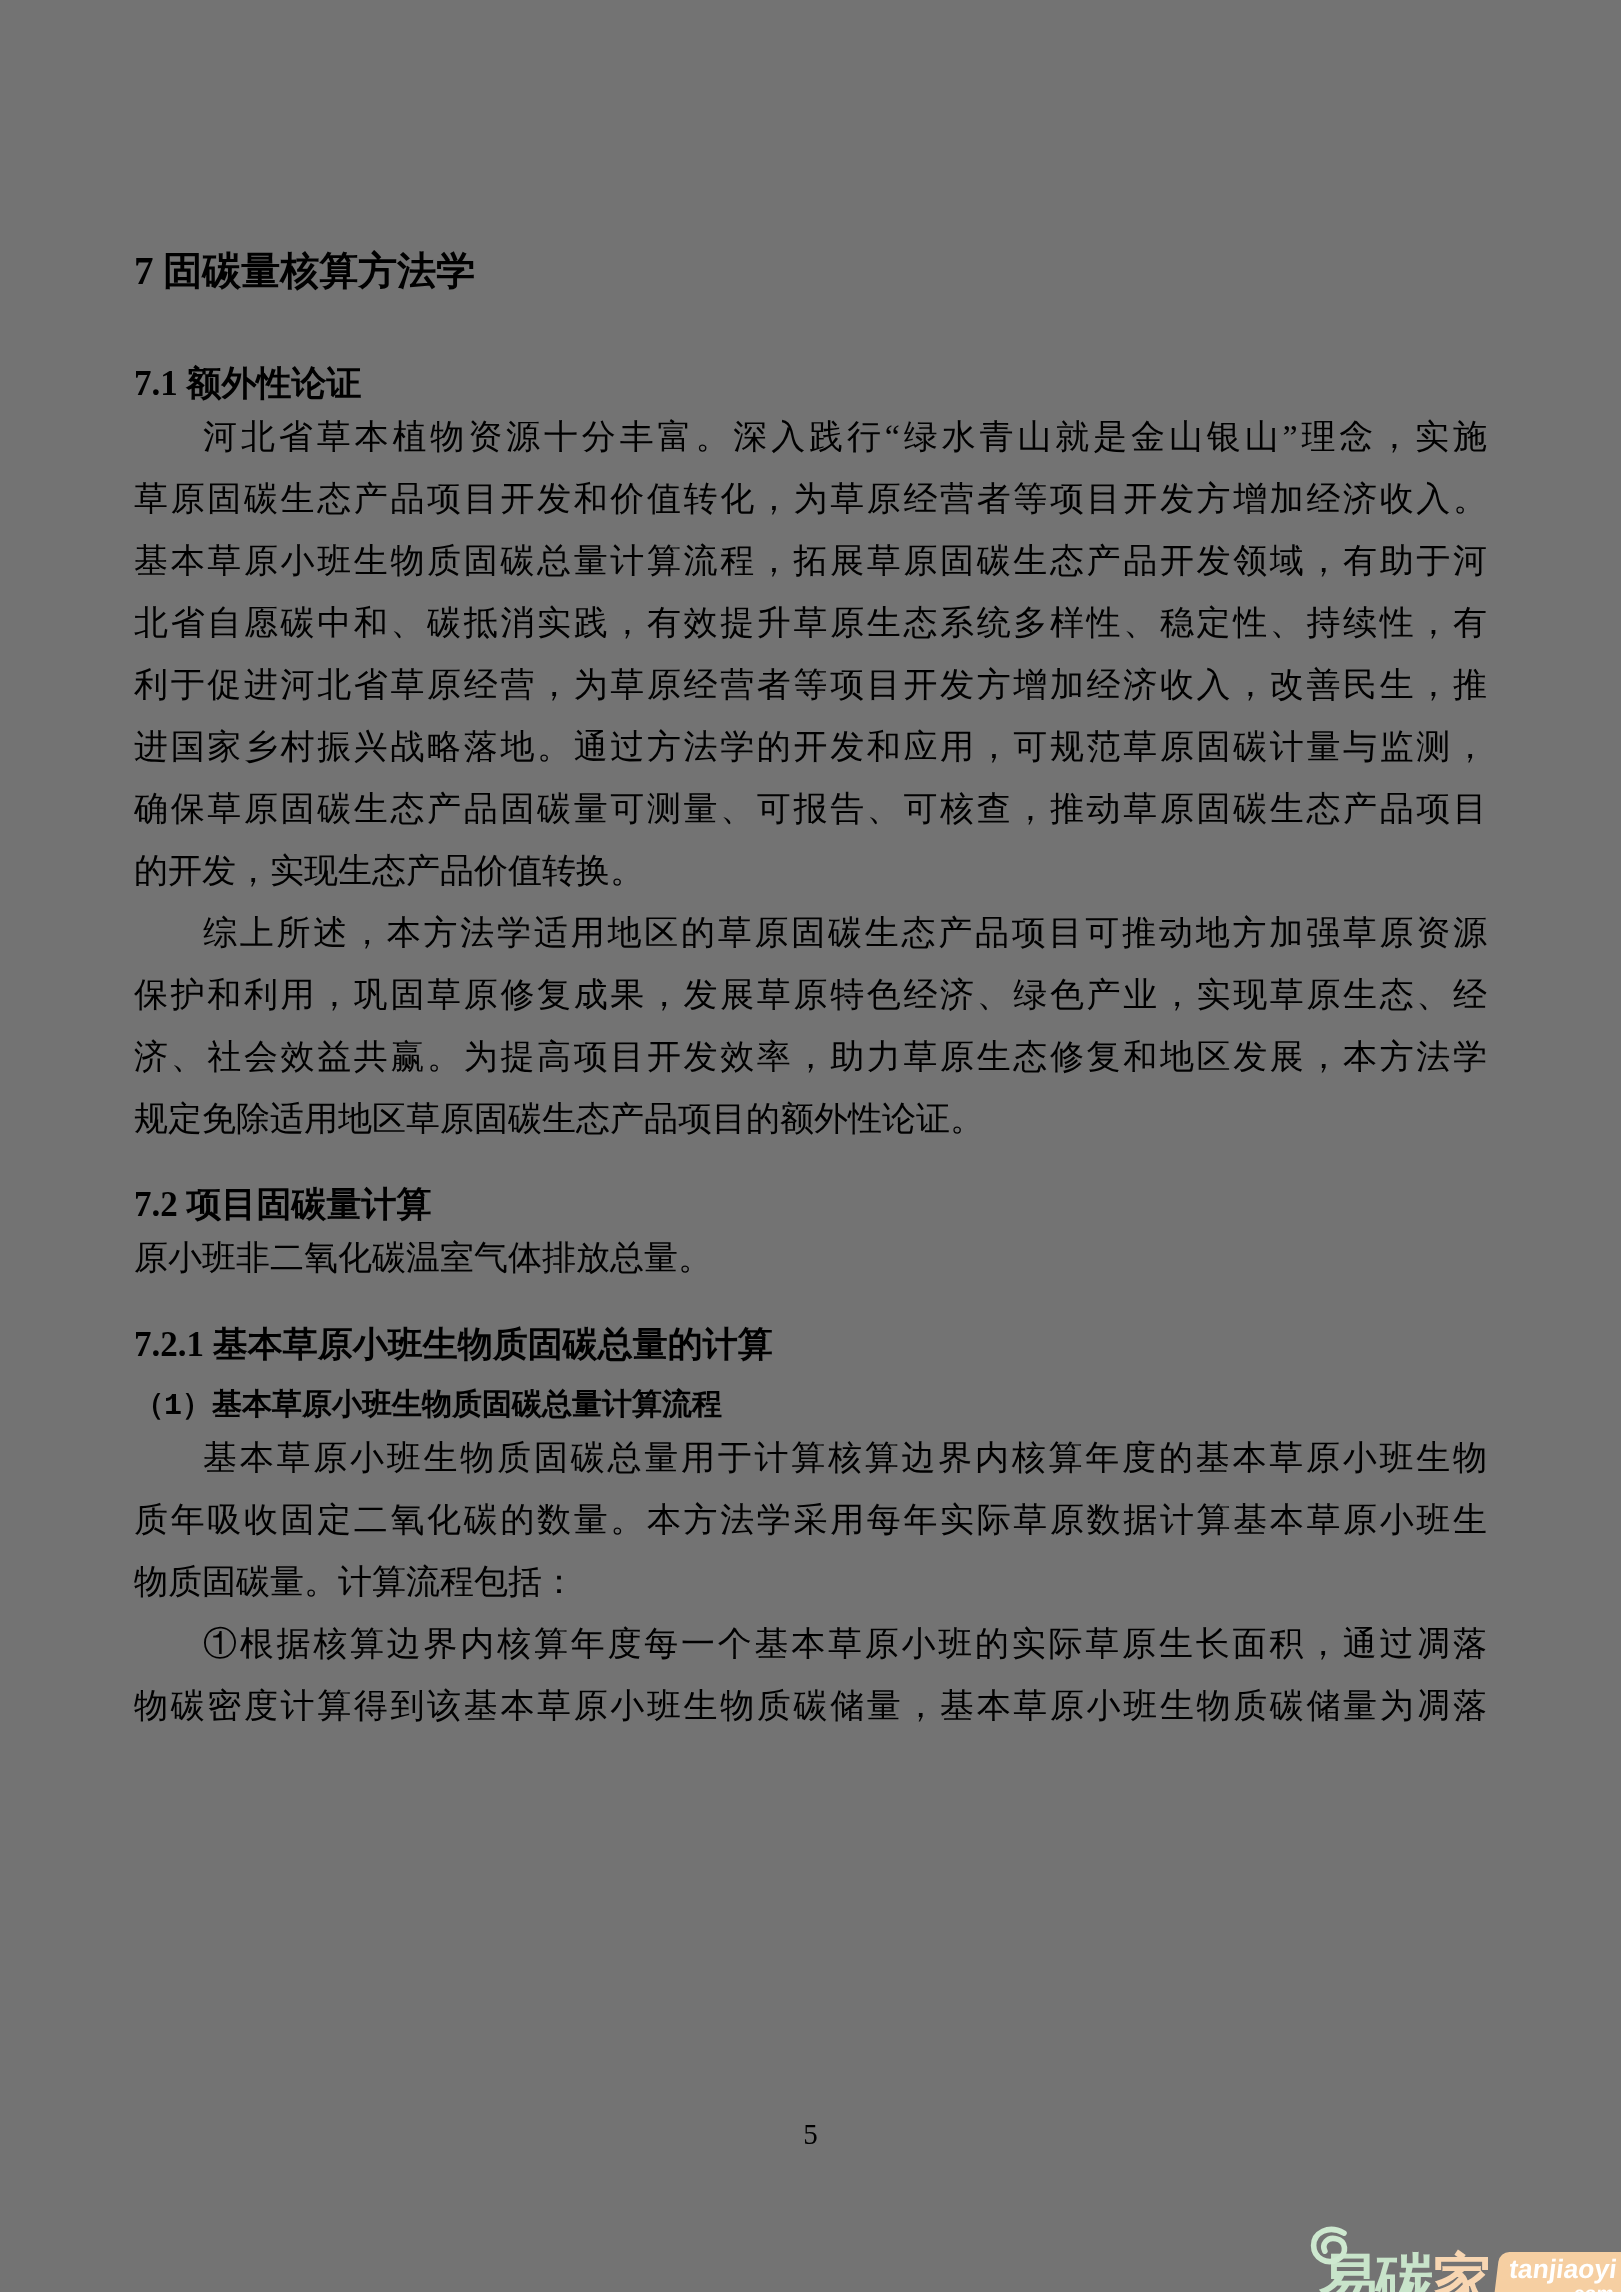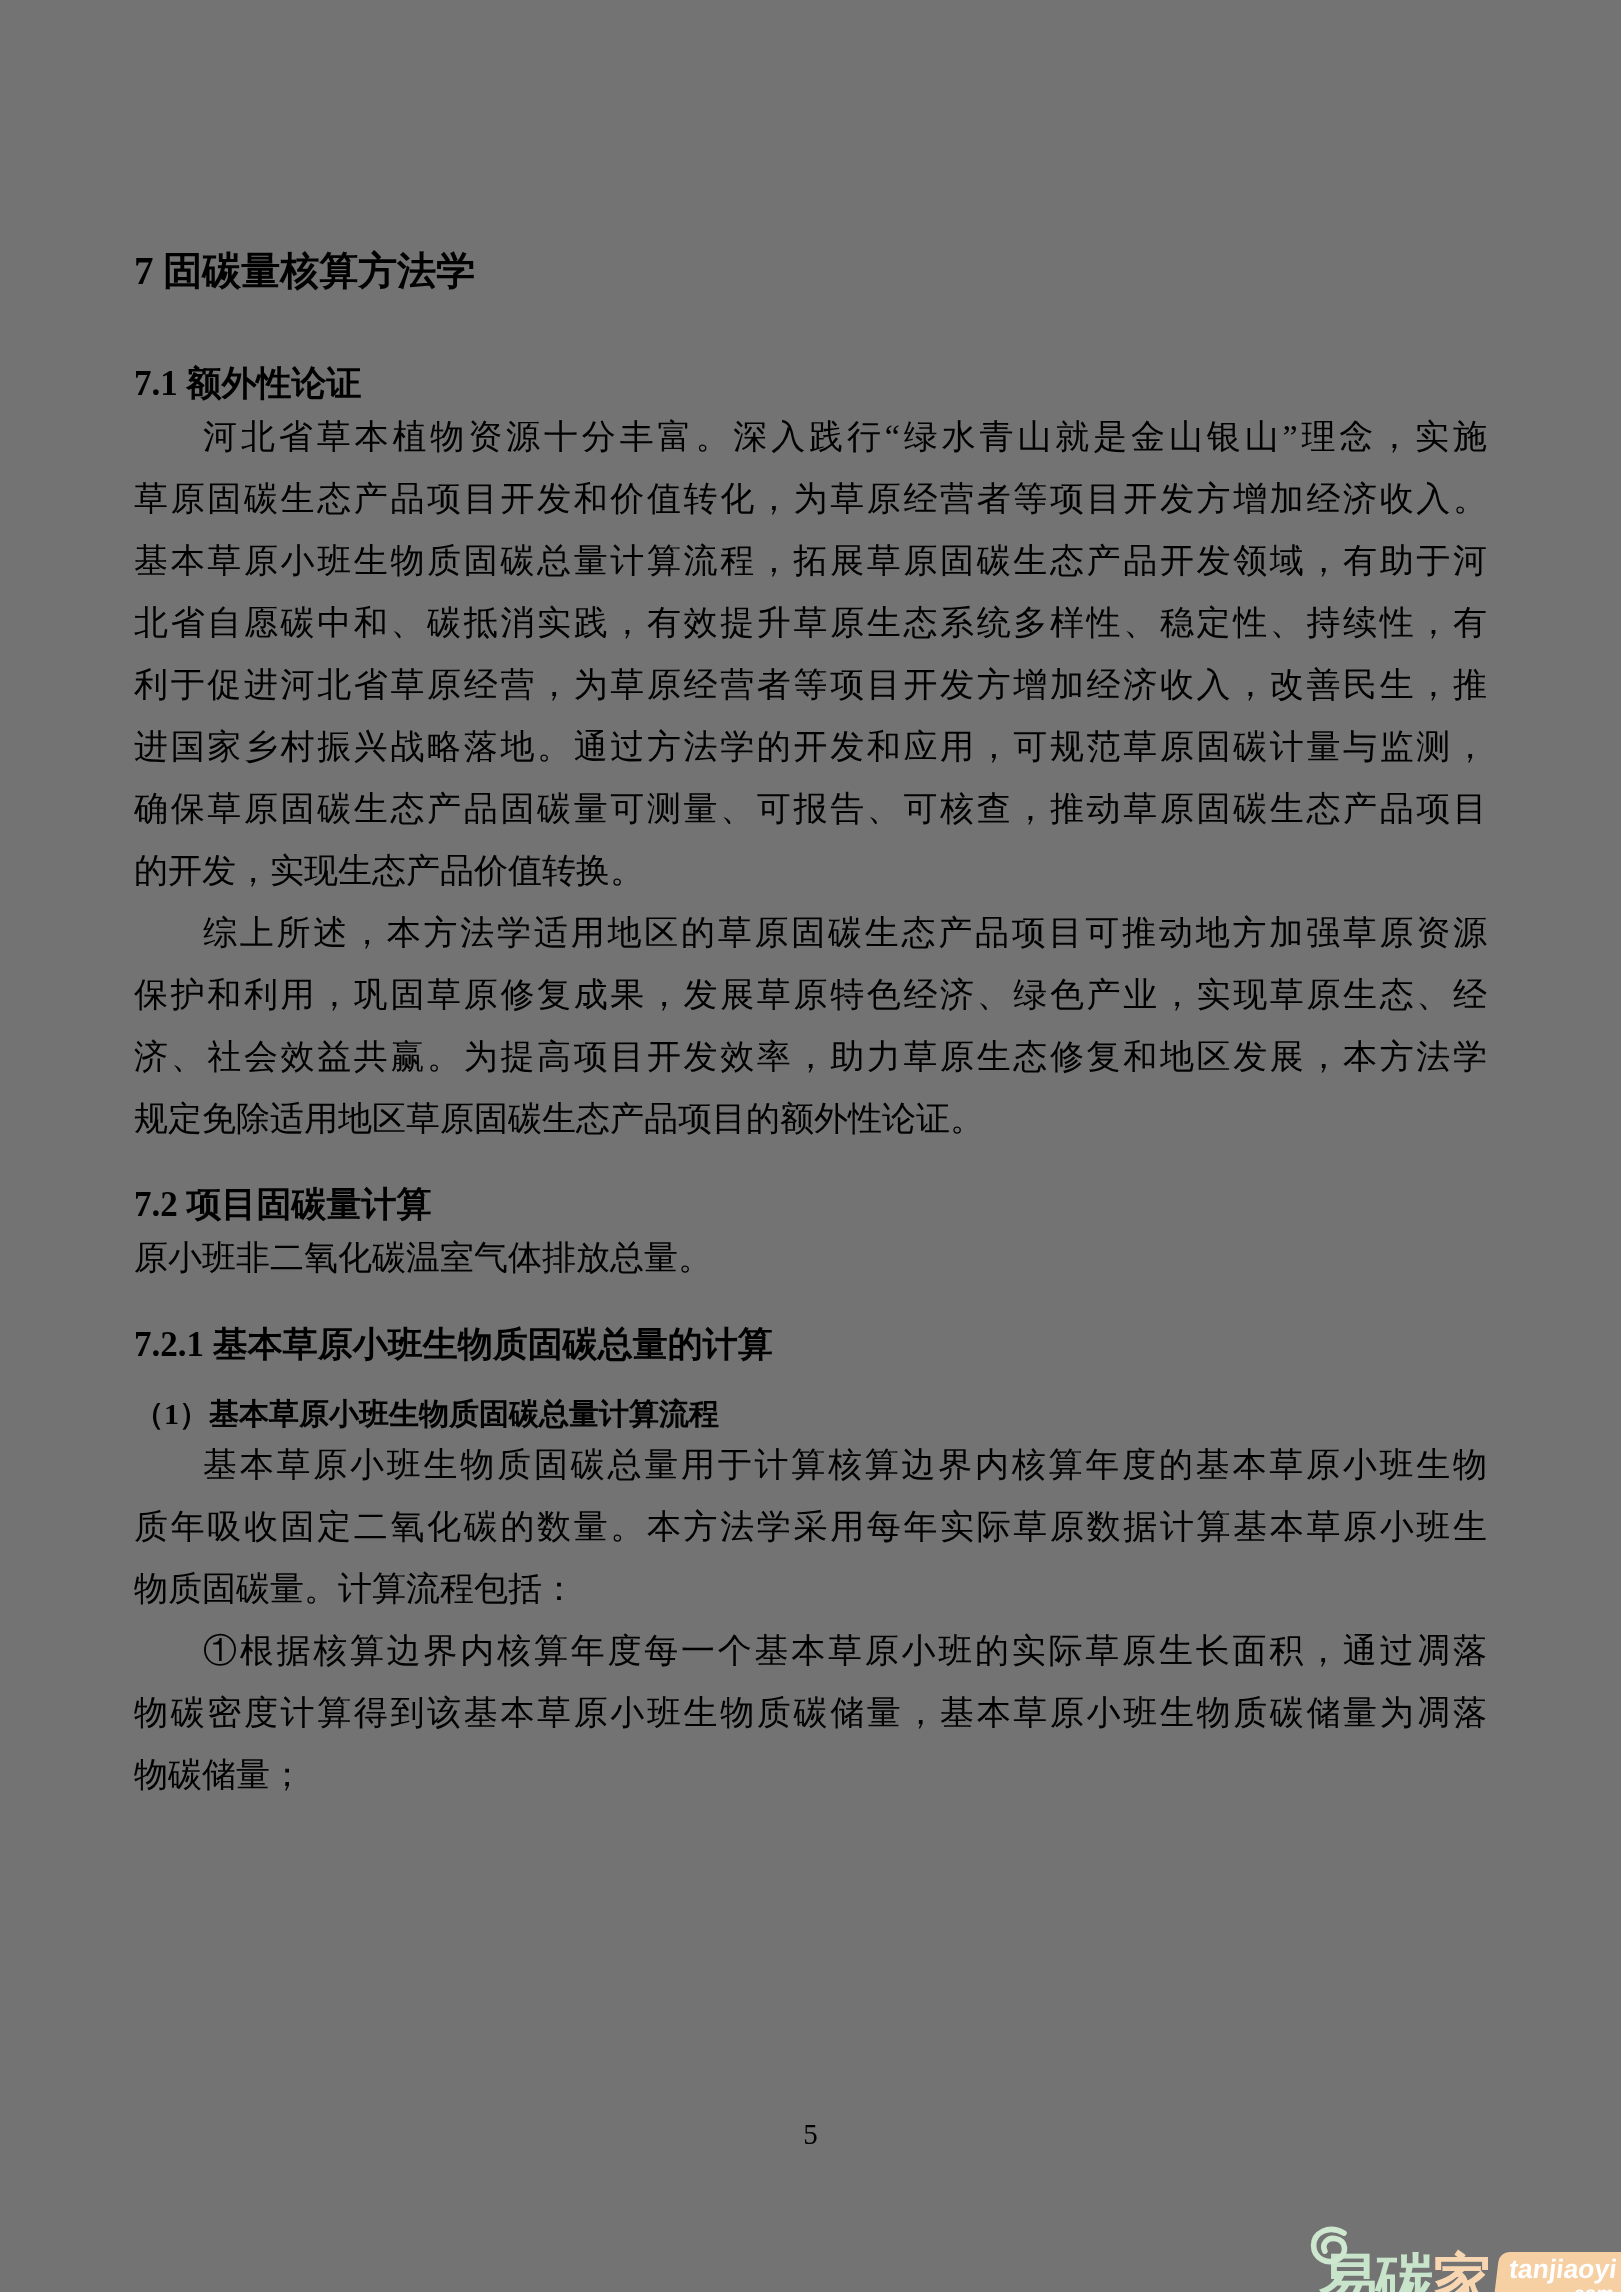--- a/index.html
+++ b/index.html
@@ -14,21 +14,21 @@
   #content{padding:247px 134px 0 134px;}
   .h1{font-size:39px;font-weight:bold;line-height:47px;margin:0;}
   .h2{font-size:35px;font-weight:bold;line-height:45px;margin:0;}
   .h3{font-size:30px;font-weight:bold;line-height:41px;margin:0;}
   .mt-h21{margin-top:67px;}
   .mt-p1{margin-top:53px;}
   .mt-p2{margin-top:20.6px;}
   .mt-h22{margin-top:32px;}
   .mt-p3{margin-top:53px;}
   .mt-h221{margin-top:33px;}
-  .mt-h3{margin-top:26px;}
+  .mt-h3{margin-top:19px;font-family:Liberation Mono, monospace;}
   .mt-p4{margin-top:49px;}
   .mt-p5{margin-top:6.9px;}
   .para{margin:0;}
   .bl{
     font-size:34px;
     line-height:62px;
     height:62px;
     text-align:justify;
     text-align-last:justify;
     white-space:nowrap;
@@ -117,21 +117,20 @@
 
     <div class="para mt-p4">
       <div class="bl ind">基本草原小班生物质固碳总量用于计算核算边界内核算年度的基本草原小班生物</div>
       <div class="bl">质年吸收固定二氧化碳的数量。本方法学采用每年实际草原数据计算基本草原小班生</div>
       <div class="bl last">物质固碳量。计算流程包括：</div>
     </div>
 
     <div class="para mt-p5">
       <div class="bl ind">①根据核算边界内核算年度每一个基本草原小班的实际草原生长面积，通过凋落</div>
       <div class="bl">物碳密度计算得到该基本草原小班生物质碳储量，基本草原小班生物质碳储量为凋落</div>
-      <div class="bl last">物碳储量；</div>
     </div>
 
   </div>
 
   <div class="pagenum">5</div>
 
   <div class="watermark">
     <span class="wm-chars">
       <svg class="wm-swirl" viewBox="0 0 40 40">
         <path d="M32 9 C18 1 5 9 5 20 C5 31 17 38 27 32 C35 27 34 16 25 14 C17 12 12 19 15 25" fill="none" stroke="#cde8cf" stroke-width="5" stroke-linecap="round"></path>

